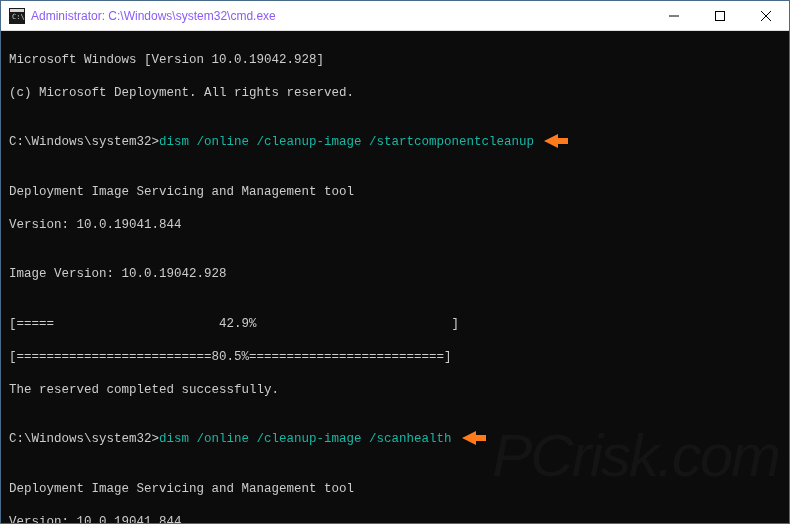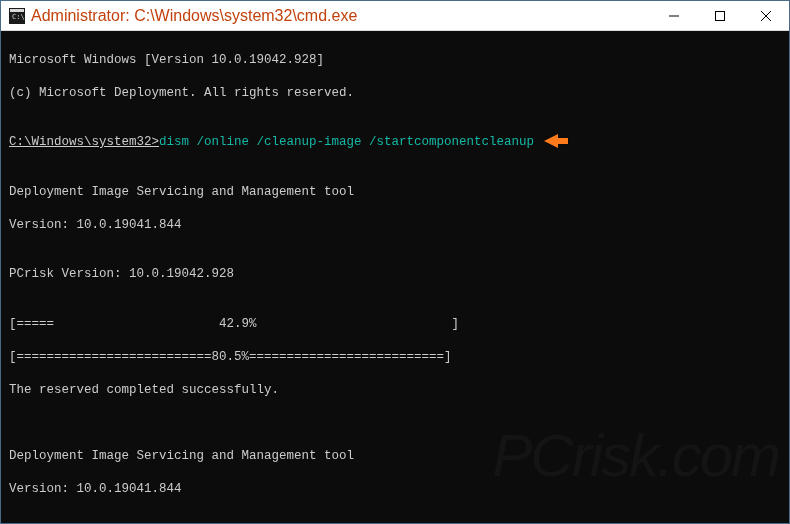--- a/index.html
+++ b/index.html
@@ -28,22 +28,22 @@
       flex-shrink: 0;
     }
     .titlebar-icon {
       width: 16px;
       height: 16px;
       margin-left: 8px;
       margin-right: 6px;
     }
     .titlebar-title {
       font-family: "Segoe UI", sans-serif;
-      font-size: 16px;
-      color: #c2410c;
+      font-size: 12px;
+      color: #8b5cf6;
       flex: 1;
     }
     .titlebar-controls {
       display: flex;
       height: 100%;
     }
     .titlebar-btn {
       width: 46px;
       height: 100%;
       display: flex;
@@ -58,21 +58,21 @@
       background: #0c0c0c;
       padding: 4px 8px;
       color: #cccccc;
       font-size: 12.5px;
       line-height: 1.32;
       white-space: pre;
       overflow: hidden;
       position: relative;
     }
     .line { display: block; position: relative; }
-    .prompt { color: #cccccc; text-decoration: underline; }
+    .prompt { color: #cccccc; }
     .cmd { color: #14b8a6; }
     .arrow {
       position: absolute;
       display: inline-flex;
       align-items: center;
     }
     .arrow svg { filter: drop-shadow(0 0 1px rgba(0,0,0,0.3)); }
     .watermark {
       position: absolute;
       right: 10px;
@@ -124,26 +124,29 @@
 <span class="line">Microsoft Windows [Version 10.0.19042.928]</span>
 <span class="line">(c) Microsoft Deployment. All rights reserved.</span>
 <span class="line"></span>
 <span class="line"><span class="prompt">C:\Windows\system32&gt;</span><span class="cmd">dism /online /cleanup-image /startcomponentcleanup</span><span class="arrow" style="margin-left:10px;top:-2px;"><svg width="24" height="18" viewBox="0 0 24 18">
             <path d="M 24 9 L 10 2 L 10 6 L 0 6 L 0 12 L 10 12 L 10 16 Z" fill="#ff7a1a" transform="scale(-1,1) translate(-24,0)"></path>
           </svg></span></span>
 <span class="line"></span>
 <span class="line">Deployment Image Servicing and Management tool</span>
 <span class="line">Version: 10.0.19041.844</span>
 <span class="line"></span>
-<span class="line">PCrisk Version: 10.0.19042.928</span>
+<span class="line">Image Version: 10.0.19042.928</span>
 <span class="line"></span>
 <span class="line">[=====                      42.9%                          ]</span>
 <span class="line">[==========================80.5%==========================]</span>
 <span class="line">The reserved completed successfully.</span>
 <span class="line"></span>
+<span class="line"><span class="prompt">C:\Windows\system32&gt;</span><span class="cmd">dism /online /cleanup-image /scanhealth</span><span class="arrow" style="margin-left:10px;top:-2px;"><svg width="24" height="18" viewBox="0 0 24 18">
+            <path d="M 24 9 L 10 2 L 10 6 L 0 6 L 0 12 L 10 12 L 10 16 Z" fill="#ff7a1a" transform="scale(-1,1) translate(-24,0)"></path>
+          </svg></span></span>
 <span class="line"></span>
 <span class="line">Deployment Image Servicing and Management tool</span>
 <span class="line">Version: 10.0.19041.844</span>
 <span class="line"></span>
 
 <span class="line"></span>
 
 
 <span class="line"></span>
 

